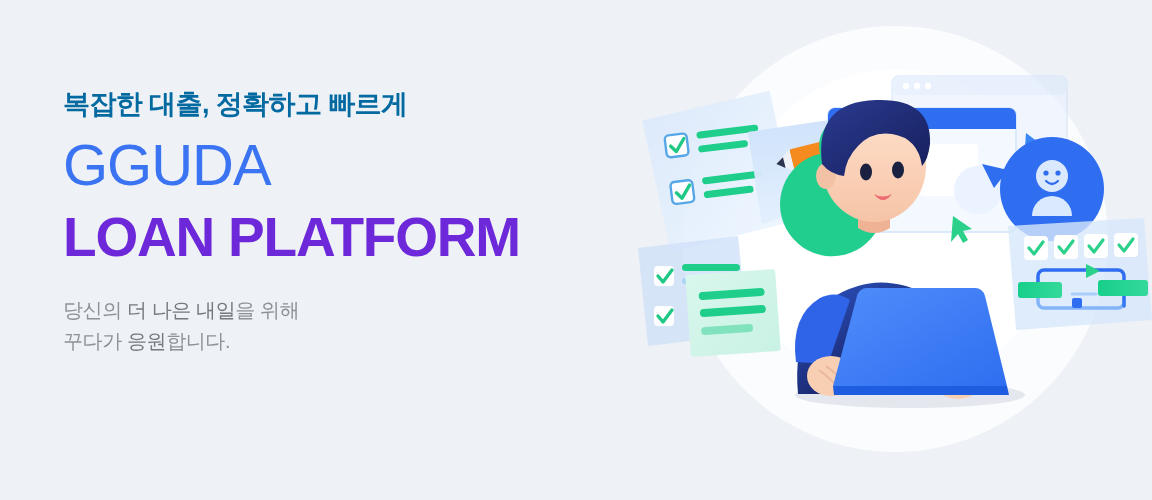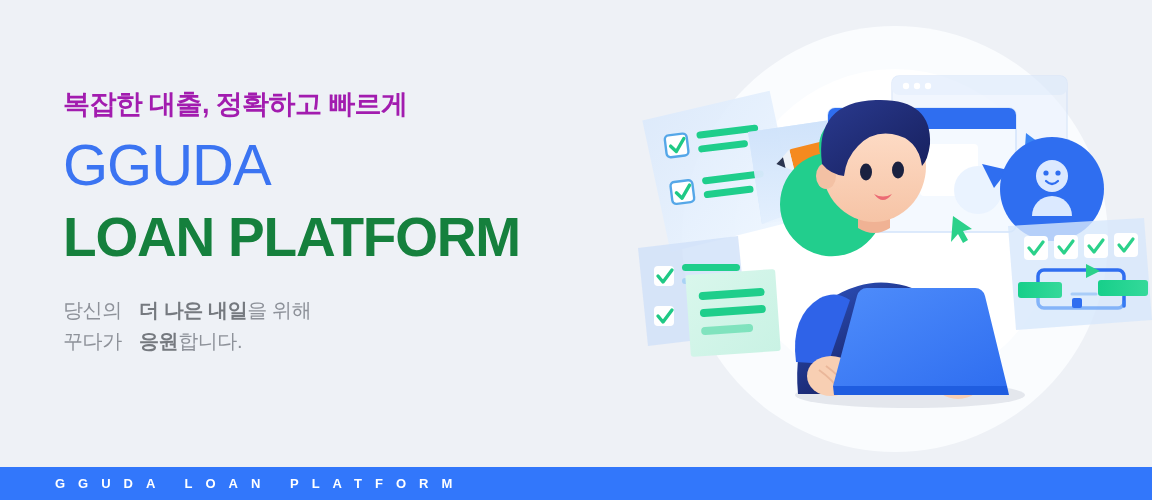--- a/index.html
+++ b/index.html
@@ -7,36 +7,36 @@
     width:1152px;height:500px;overflow:hidden;
     background:#eef1f6;
     font-family:"Liberation Sans","DejaVu Sans",sans-serif;
     position:relative;
   }
   #hero{position:absolute;inset:0;width:1152px;height:500px;overflow:hidden;background:#eef1f6;}
 
   
   .copy{position:absolute;left:63px;top:88px;width:560px;}
   .kicker{
-    font-size:27px;font-weight:bold;color:#a21caf;letter-spacing:-0.6px;
+    font-size:27px;font-weight:bold;color:#0369a1;letter-spacing:-0.6px;
     line-height:1.25;margin:0 0 14px 0;white-space:nowrap;
   }
   .brand{
     font-size:58px;font-weight:normal;color:#3b74f2;letter-spacing:-1px;
     line-height:1.0;margin:0 0 16px 0;
   }
   .platform{
-    font-size:55px;font-weight:bold;color:#15803d;letter-spacing:-1.2px;
+    font-size:55px;font-weight:bold;color:#6d28d9;letter-spacing:-1.2px;
     line-height:1.0;margin:0 0 30px 0;white-space:nowrap;
   }
   .sub{
     font-size:20px;color:#8d9199;line-height:1.55;letter-spacing:-0.4px;
     margin:0;font-weight:normal;
   }
-  .sub b{color:#75797f;font-weight:bold;margin-left:12px;}
+  .sub b{color:#75797f;font-weight:normal;}
 
   
   .art{position:absolute;left:620px;top:-6px;width:532px;height:470px;}
   .art svg{display:block;width:100%;height:100%;}
 
   
   .marquee{
     position:absolute;left:0;bottom:0;width:1152px;height:33px;
     background:#3277fb;overflow:hidden;
   }
@@ -232,17 +232,14 @@
   <div class="copy">
     <p class="kicker">복잡한 대출, 정확하고 빠르게</p>
     <h1 class="brand">GGUDA</h1>
     <h2 class="platform">LOAN PLATFORM</h2>
     <p class="sub">
       <span>당신의 </span><b>더 나은 내일</b><span>을 위해</span><br>
       <span>꾸다가 </span><b>응원</b><span>합니다.</span>
     </p>
   </div>
 
-  <div class="marquee">
-    <span class="mtext">GGUDA  LOAN  PLATFORM</span>
-  </div>
 
 </div>
 
 </body></html>

